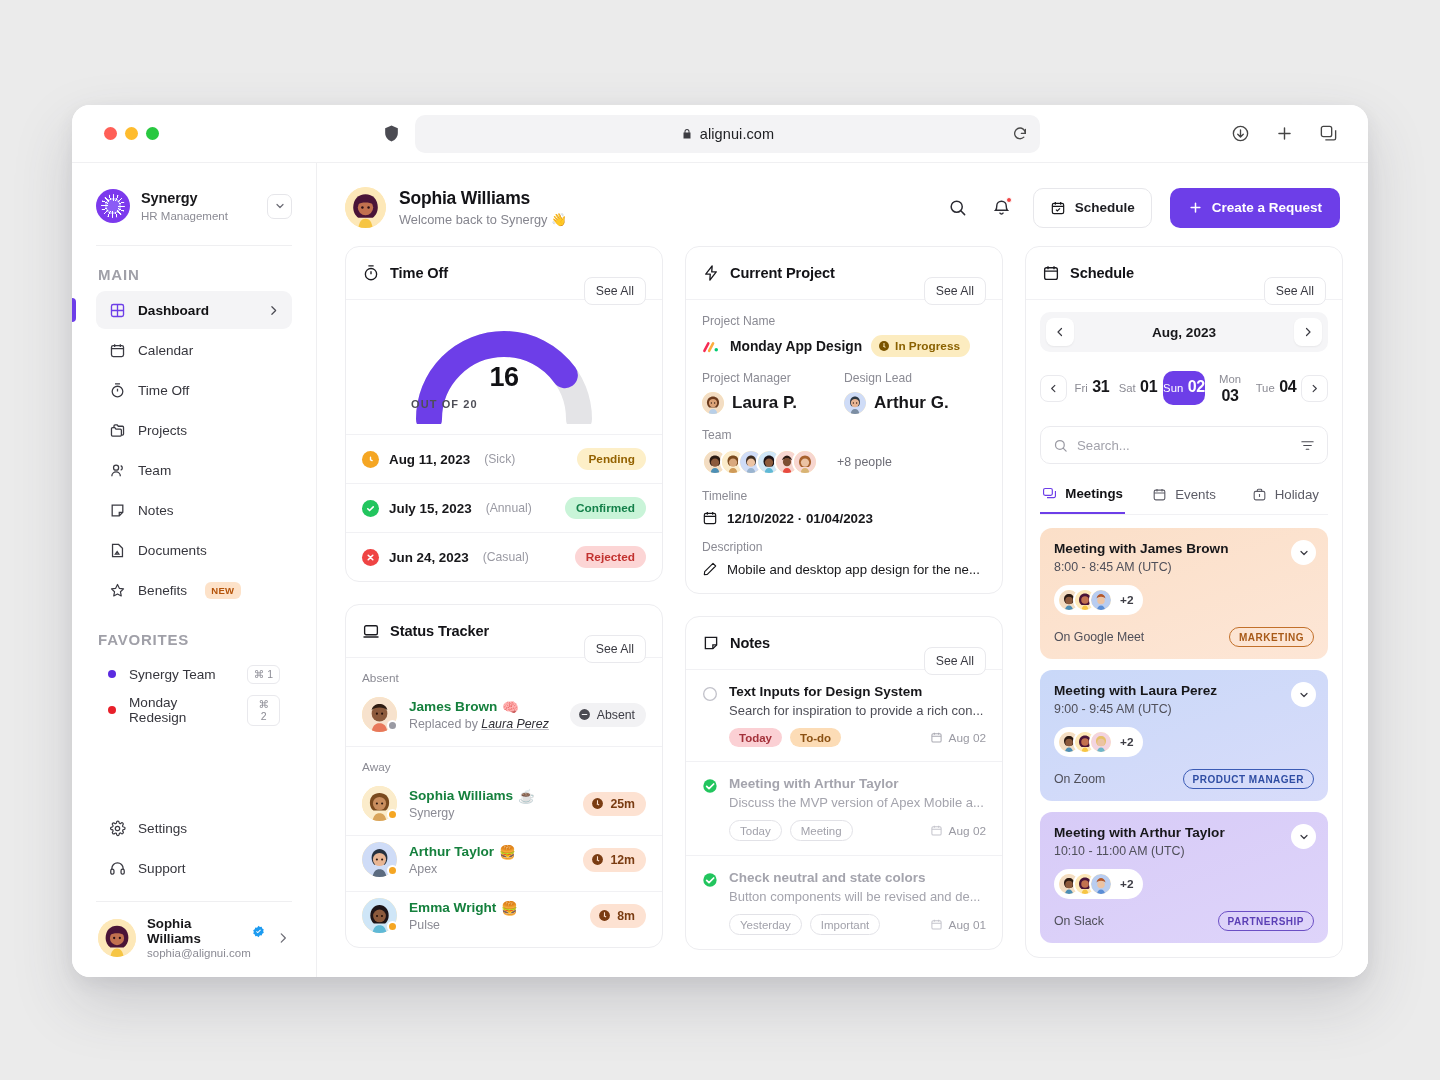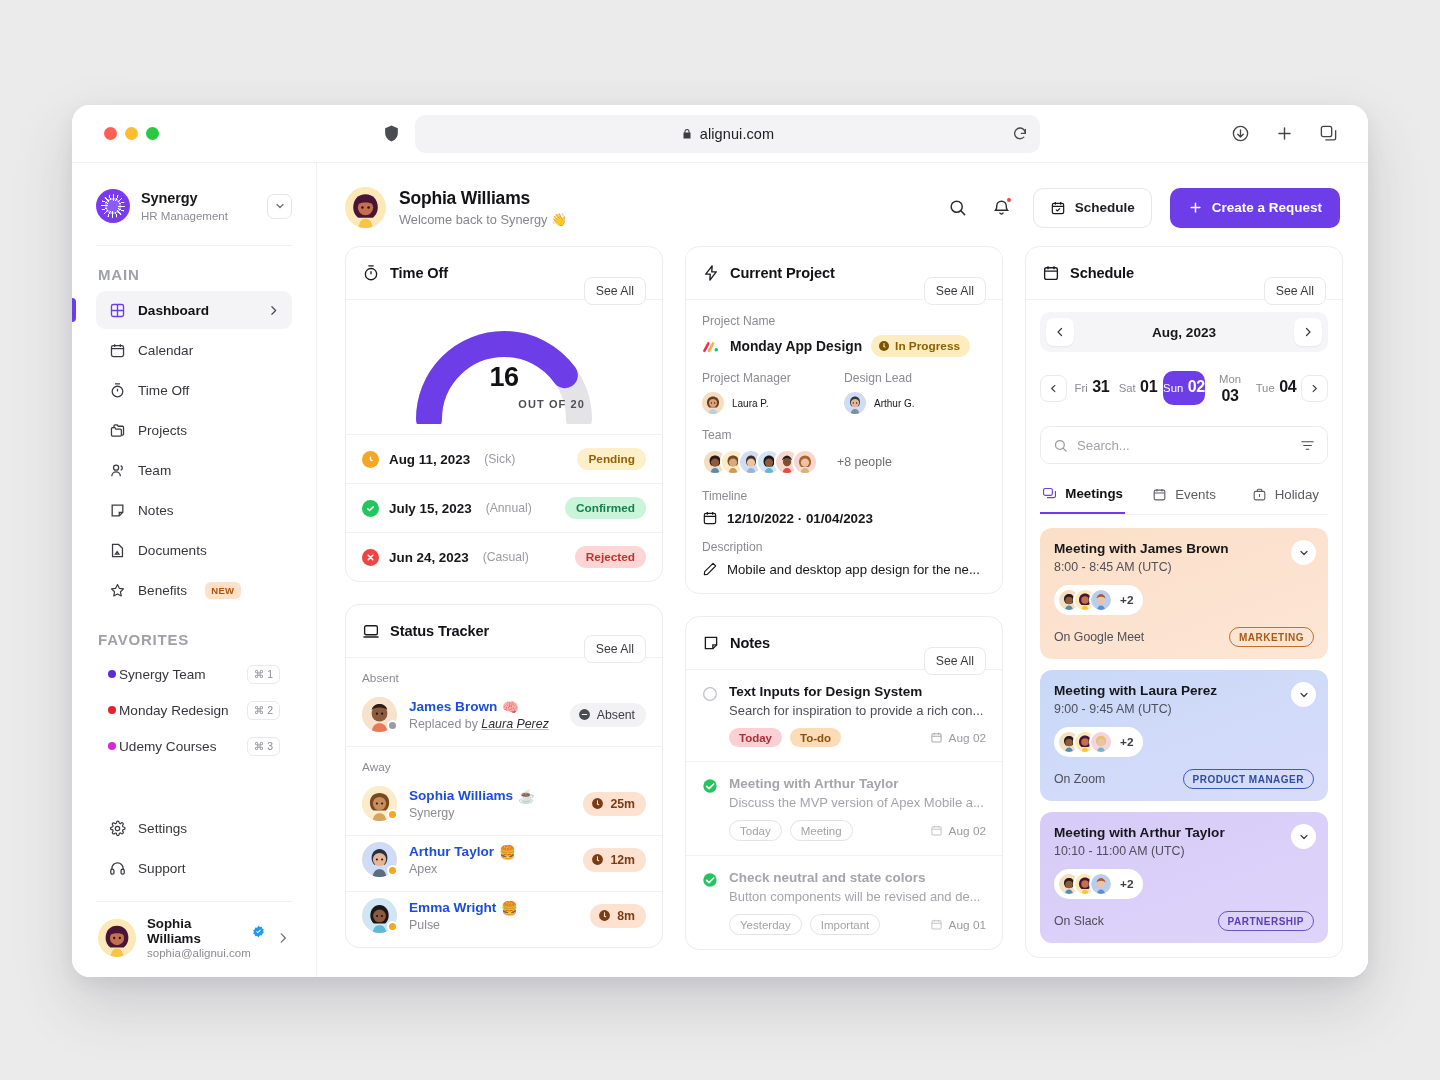--- a/index.html
+++ b/index.html
@@ -105,21 +105,21 @@
   .nav-item.active::before {
     content: ""; position: absolute; left: -24px; top: 7px;
     width: 4px; height: 24px; background: #6d3ee8; border-radius: 0 4px 4px 0;
   }
   .nav-item .chev { margin-left: auto; color: #4a4a52; display:flex;}
   .badge-new {
     background: #fde2c9; color: #b45309; font-size: 9.5px; font-weight: 700;
     border-radius: 6px; padding: 3px 6px; letter-spacing: .4px; margin-left: 6px;
   }
   .fav-item {
-    height: 36px; display: flex; align-items: center; gap: 3px;
+    height: 36px; display: flex; align-items: center; gap: 13px;
     padding: 0 12px; font-size: 13.6px; color: #36363d;
   }
   .fav-dot { width: 8px; height: 8px; border-radius: 50%; flex:0 0 8px;}
   .kbd {
     margin-left: auto; border: 1px solid #e9e9ed; border-radius: 6px;
     font-size: 10.5px; color: #8b8b94; padding: 2.5px 6px; min-width: 30px; text-align: center;
   }
   .sb-bottom { margin-top: auto; padding-bottom: 18px; }
   .profile { display: flex; align-items: center; gap: 11px; padding: 14px 2px 0; }
   .avatar { border-radius: 50%; background: #ffe9b8; display:block; flex:none;}
@@ -158,53 +158,53 @@
   .card-title .ic { display:flex; color:#1b1b20;}
   .see-all {
     margin-left: auto; border: 1px solid #e9e9ed; border-radius: 8px;
     font-size: 12.3px; color: #3b3b43; padding: 6px 11px; background: #fff; margin-top: 36px;
   }
 
   
   .gauge-wrap { padding: 24px 0 10px; display: flex; justify-content: center; }
   .gauge { position: relative; width: 186px; height: 100px; }
   .gauge-num { position: absolute; left: 0; right: 0; top: 38px; text-align: center; font-size: 27px; font-weight: 700; color: #111114; letter-spacing:-.5px;}
-  .gauge-cap { position: absolute; left: 0; right: 12px; top: 74px; text-align: right; font-size: 11px; font-weight: 600; color: #4e4e57; letter-spacing: 1.1px; }
+  .gauge-cap { position: absolute; left: 0; right: 12px; top: 74px; text-align: left; font-size: 11px; font-weight: 600; color: #4e4e57; letter-spacing: 1.1px; }
 
   .to-row { display: flex; align-items: center; gap: 10px; padding: 13px 16px; border-top: 1px solid #f1f1f4; }
   .to-row:first-child { border-top: none; }
   .st-ic { width: 17px; height: 17px; border-radius: 50%; display: flex; align-items: center; justify-content: center; color: #fff; flex:0 0 17px;}
   .to-date { font-size: 13.4px; font-weight: 700; color: #17171a; }
   .to-type { font-size: 12.2px; color: #9a9aa3; margin-left: 4px; }
   .pill { margin-left: auto; font-size: 11.8px; font-weight: 600; border-radius: 20px; padding: 4px 11px; }
   .pill.pending { background: #fdefc8; color: #946200; }
   .pill.confirmed { background: #c9f4d8; color: #14804a; }
   .pill.rejected { background: #fcd5d5; color: #c2312f; }
 
   
   .grp-label { font-size: 11.8px; color: #8b8b94; padding: 13px 16px 6px; }
   .st-row { display: flex; align-items: center; gap: 12px; padding: 6px 16px 14px; border-bottom: 1px solid #f1f1f4;}
   .st-row.last { border-bottom: none; }
   .av-wrap { position: relative; flex: none; }
   .av-badge { position: absolute; right: -1px; bottom: 1px; width: 11px; height: 11px; border-radius: 50%; border: 2px solid #fff; }
-  .st-name { font-size: 13.6px; font-weight: 700; color: #1d4ed8; display: flex; align-items: center; gap: 5px; }
+  .st-name { font-size: 13.6px; font-weight: 700; color: #15803d; display: flex; align-items: center; gap: 5px; }
   .st-sub { font-size: 12.4px; color: #8b8b94; margin-top: 2px; }
   .st-sub u { color: #2f2f36; text-decoration-color:#b9b9c0;font-style:italic; }
   .chip-absent { margin-left: auto; display: flex; align-items: center; gap: 6px; background: #f2f2f4; color: #3d3d45; font-size: 12.3px; border-radius: 20px; padding: 5px 11px 5px 8px; }
   .chip-time { margin-left: auto; display: flex; align-items: center; gap: 6px; background: #fde2d2; color: #7a3c12; font-size: 12.3px; font-weight: 600; border-radius: 20px; padding: 5px 11px 5px 8px; }
 
   
   .cp-body { padding: 14px 16px 16px; }
   .fld-label { font-size: 12.1px; color: #8b8b94; margin-bottom: 7px; }
   .fld-row { display: flex; align-items: center; gap: 9px; margin-bottom: 14px; }
   .proj-name { font-size: 13.8px; font-weight: 700; color: #17171a; }
   .chip-prog { display: flex; align-items: center; gap: 5px; background: #fcecc0; color: #8a6100; font-size: 11.8px; font-weight: 600; border-radius: 20px; padding: 4px 10px 4px 7px; }
   .two { display: flex; gap: 0; margin-bottom: 14px;}
   .two > div { width: 50%; }
-  .person { display: flex; align-items: center; gap: 8px; font-size: 10px; font-weight: 400; color: #17171a; }
+  .person { display: flex; align-items: center; gap: 8px; font-size: 17px; font-weight: 700; color: #17171a; }
   .stack { display: flex; align-items: center; }
   .stack .avatar { border: 2px solid #fff; margin-left: -8px; }
   .stack .avatar:first-child { margin-left: 0; }
   .stack-more { font-size: 12.4px; color: #6d6d76; margin-left: 10px; }
   .tl { display: flex; align-items: center; gap: 9px; font-size: 13.4px; font-weight: 700; color: #17171a; }
   .desc { display: flex; align-items: center; gap: 9px; font-size: 13.2px; color: #17171a; white-space: nowrap; overflow: hidden;}
 
   
   .note { display: flex; gap: 11px; padding: 14px 16px; border-bottom: 1px solid #f1f1f4; }
   .note.last { border-bottom: none; }
@@ -425,25 +425,20 @@
 
       <div class="fav-item">
         <span class="fav-dot" style="background:#5b2be0"></span>
         <span>Synergy Team</span>
         <span class="kbd">⌘ 1</span>
       </div>
       <div class="fav-item">
         <span class="fav-dot" style="background:#e8202a"></span>
         <span>Monday Redesign</span>
         <span class="kbd">⌘ 2</span>
-      </div>
-      <div class="fav-item">
-        <span class="fav-dot" style="background:#d827d8"></span>
-        <span>Udemy Courses</span>
-        <span class="kbd">⌘ 3</span>
       </div>
 
       <div class="sb-bottom">
         <div class="nav-item">
           <span class="ic">
             <svg width="17" height="17" viewBox="0 0 24 24" fill="none" stroke="currentColor" stroke-width="1.7">
                 <circle cx="12" cy="12" r="3.1"></circle>
                 <path d="M19.3 14.5a1.5 1.5 0 00.3 1.7l.1.1a1.8 1.8 0 11-2.6 2.6l-.1-.1a1.5 1.5 0 00-1.7-.3 1.5 1.5 0 00-.9 1.4v.2a1.8 1.8 0 11-3.7 0v-.1a1.5 1.5 0 00-1-1.4 1.5 1.5 0 00-1.7.3l-.1.1a1.8 1.8 0 11-2.6-2.6l.1-.1a1.5 1.5 0 00.3-1.7 1.5 1.5 0 00-1.4-.9h-.2a1.8 1.8 0 110-3.7h.1a1.5 1.5 0 001.4-1 1.5 1.5 0 00-.3-1.7l-.1-.1a1.8 1.8 0 112.6-2.6l.1.1a1.5 1.5 0 001.7.3h.1a1.5 1.5 0 00.9-1.4v-.2a1.8 1.8 0 113.7 0v.1a1.5 1.5 0 00.9 1.4 1.5 1.5 0 001.7-.3l.1-.1a1.8 1.8 0 112.6 2.6l-.1.1a1.5 1.5 0 00-.3 1.7v.1a1.5 1.5 0 001.4.9h.2a1.8 1.8 0 110 3.7h-.1a1.5 1.5 0 00-1.4.9z"></path>
               </svg>
           </span>

